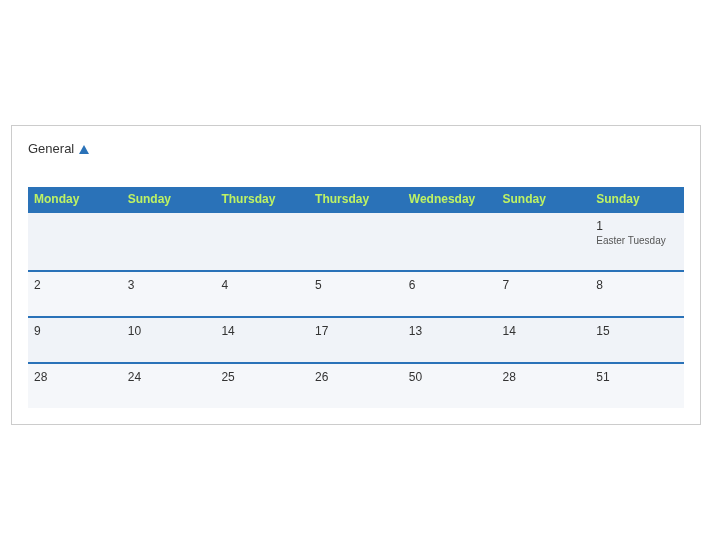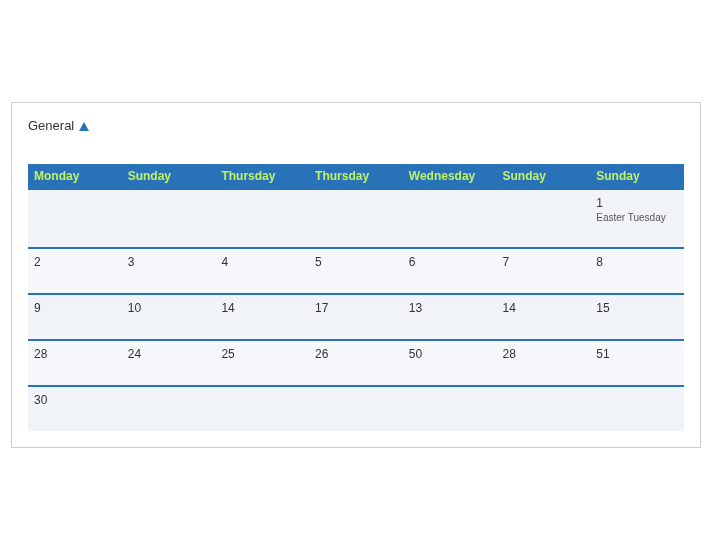--- a/index.html
+++ b/index.html
@@ -197,26 +197,15 @@
           <td>
             <span class="day-number">50</span>
           </td>
           <td>
             <span class="day-number">28</span>
           </td>
           <td>
             <span class="day-number">51</span>
           </td>
         </tr>
-        <tr>
-          <td>
-            <span class="day-number">30</span>
-          </td>
-          <td></td>
-          <td></td>
-          <td></td>
-          <td></td>
-          <td></td>
-          <td></td>
-        </tr>
       </tbody>
   </table>
 </div>
 
 </body></html>

